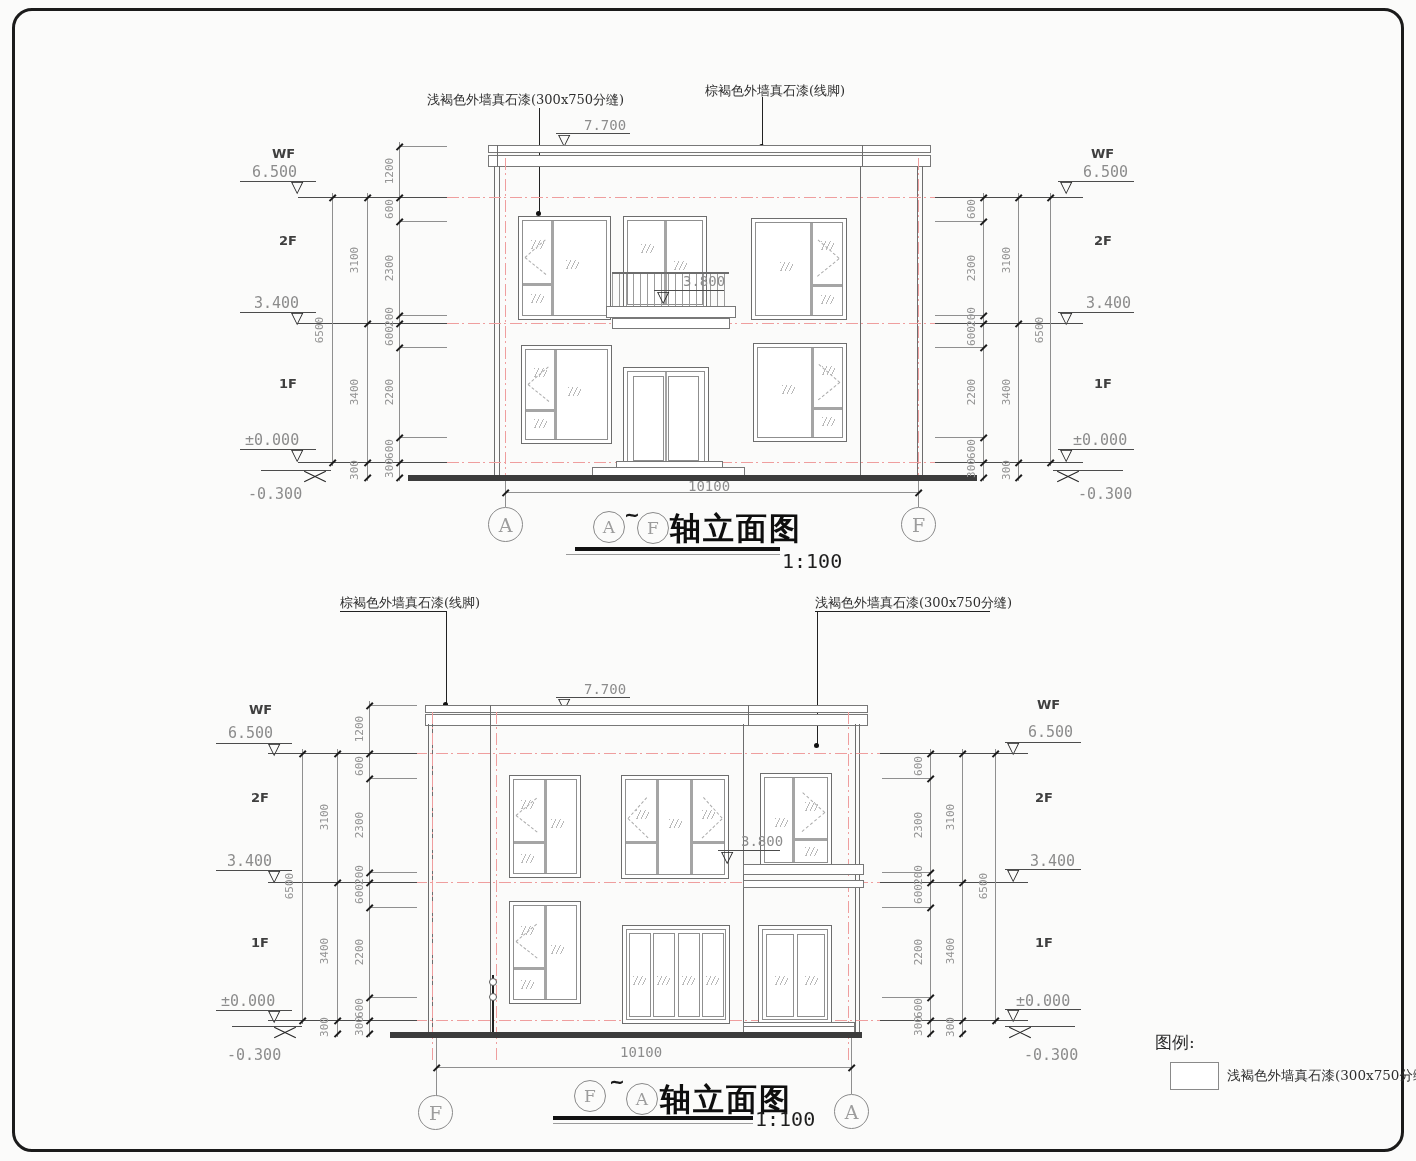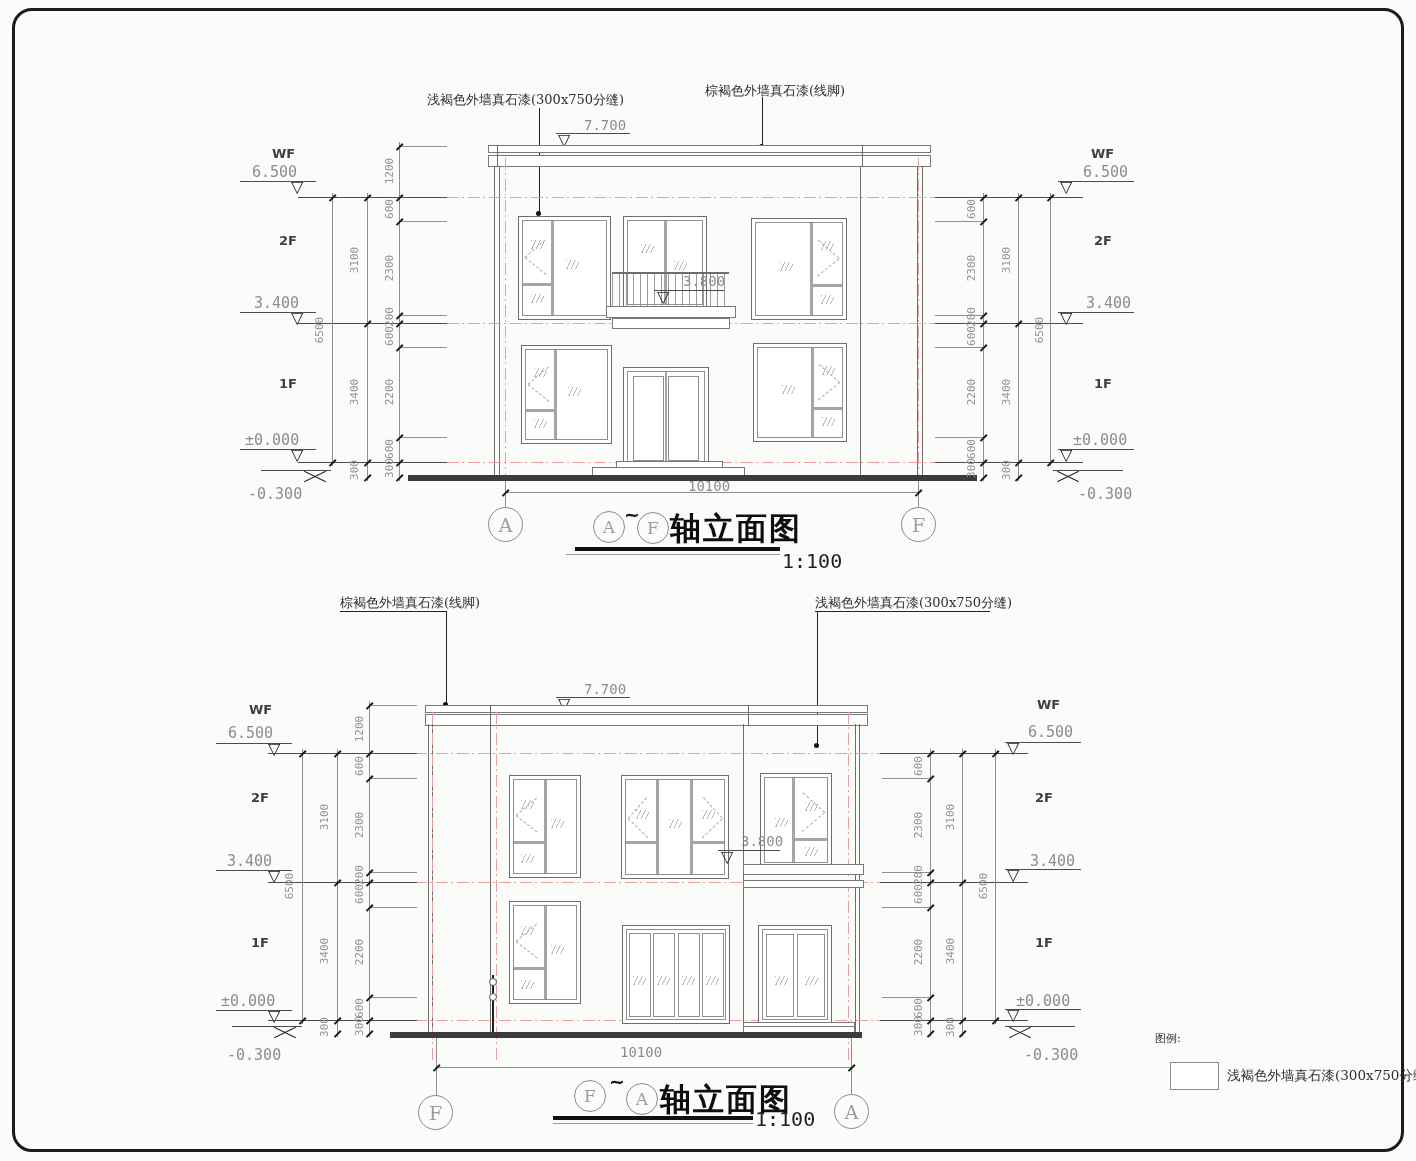--- a/index.html
+++ b/index.html
@@ -548,18 +548,18 @@
           <span>A</span>
         </div>
       <span class="ttl" style="left:660px;top:1079px">轴立面图</span>
       <div class="tl" style="left:553px;top:1116px;width:200px"></div>
       <div class="tlt" style="left:553px;top:1123px;width:200px"></div>
       <span class="scl" style="left:755px;top:1107px">1:100</span>
     </div>
   </div>
 
   <div>
-    <span class="cn" style="left:1155px;top:1031px;font-size:11px">图例:</span>
+    <span class="cn" style="left:1155px;top:1031px;font-size:17px">图例:</span>
     <div class="band" style="left:1170px;top:1062px;width:47px;height:26px;border-color:#8a8a8a"></div>
     <span class="cn" style="left:1227px;top:1067px;font-size:13.5px">浅褐色外墙真石漆(300x750分缝)</span>
   </div>
 
 </div>
 
 </body></html>

